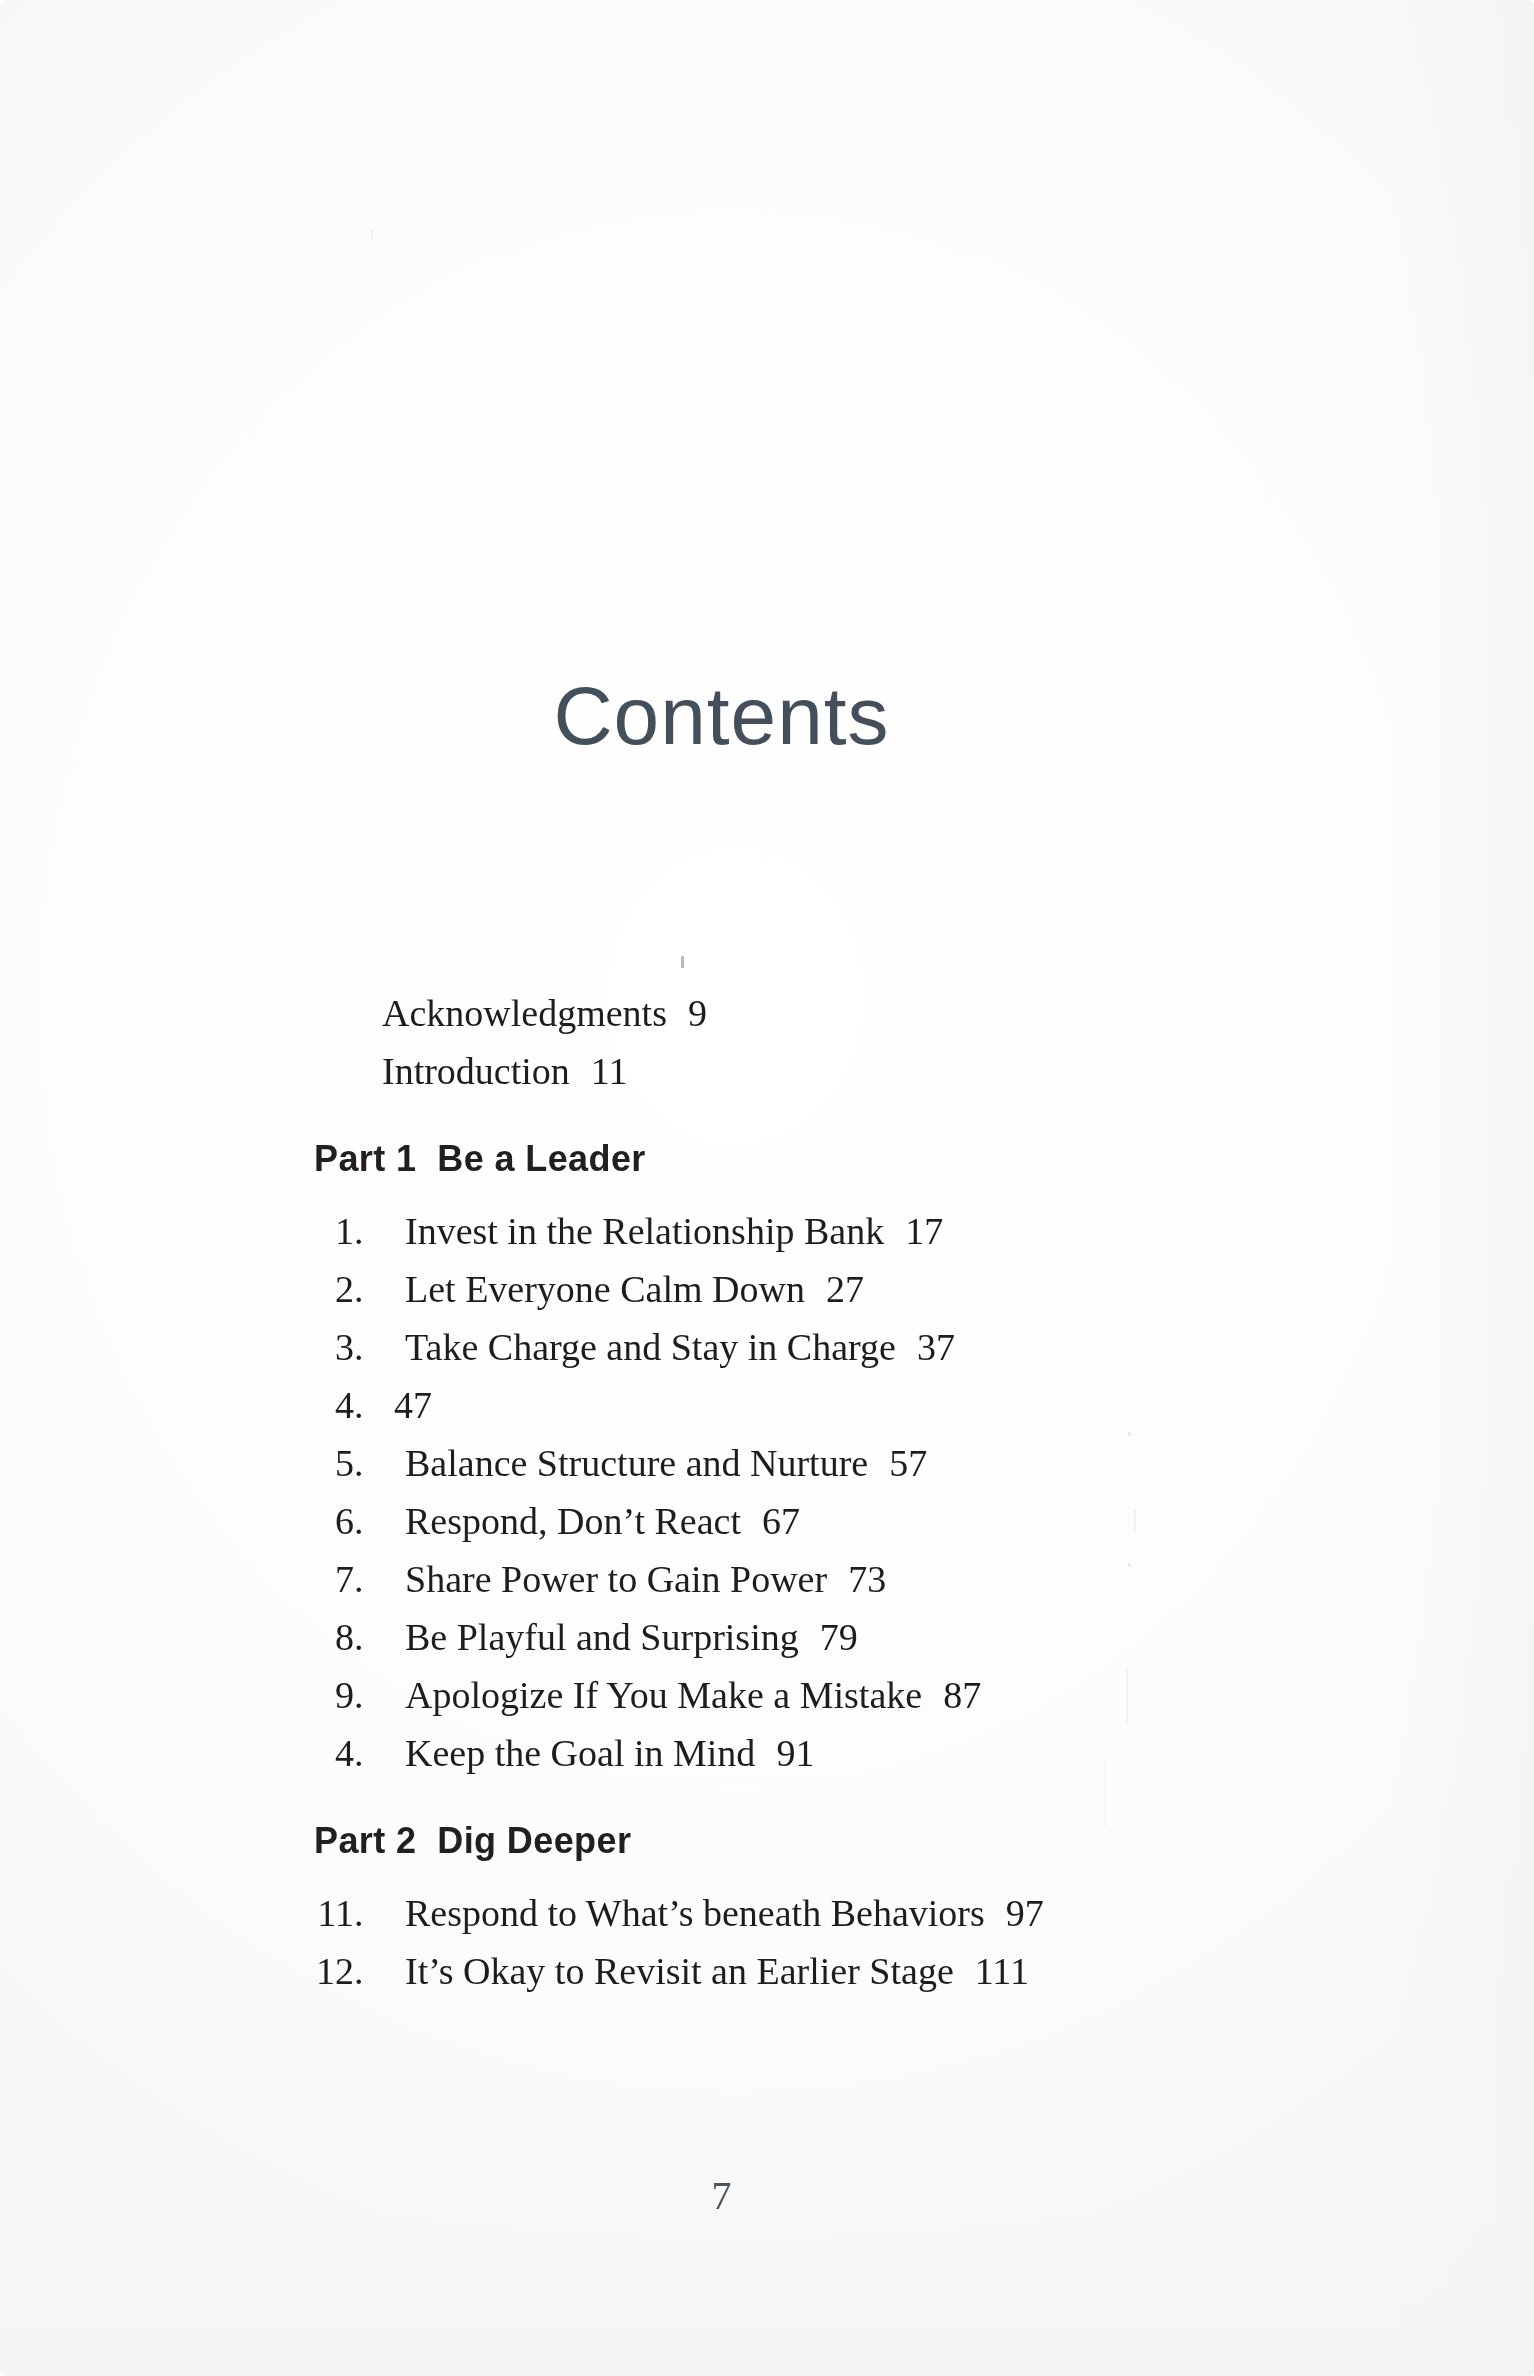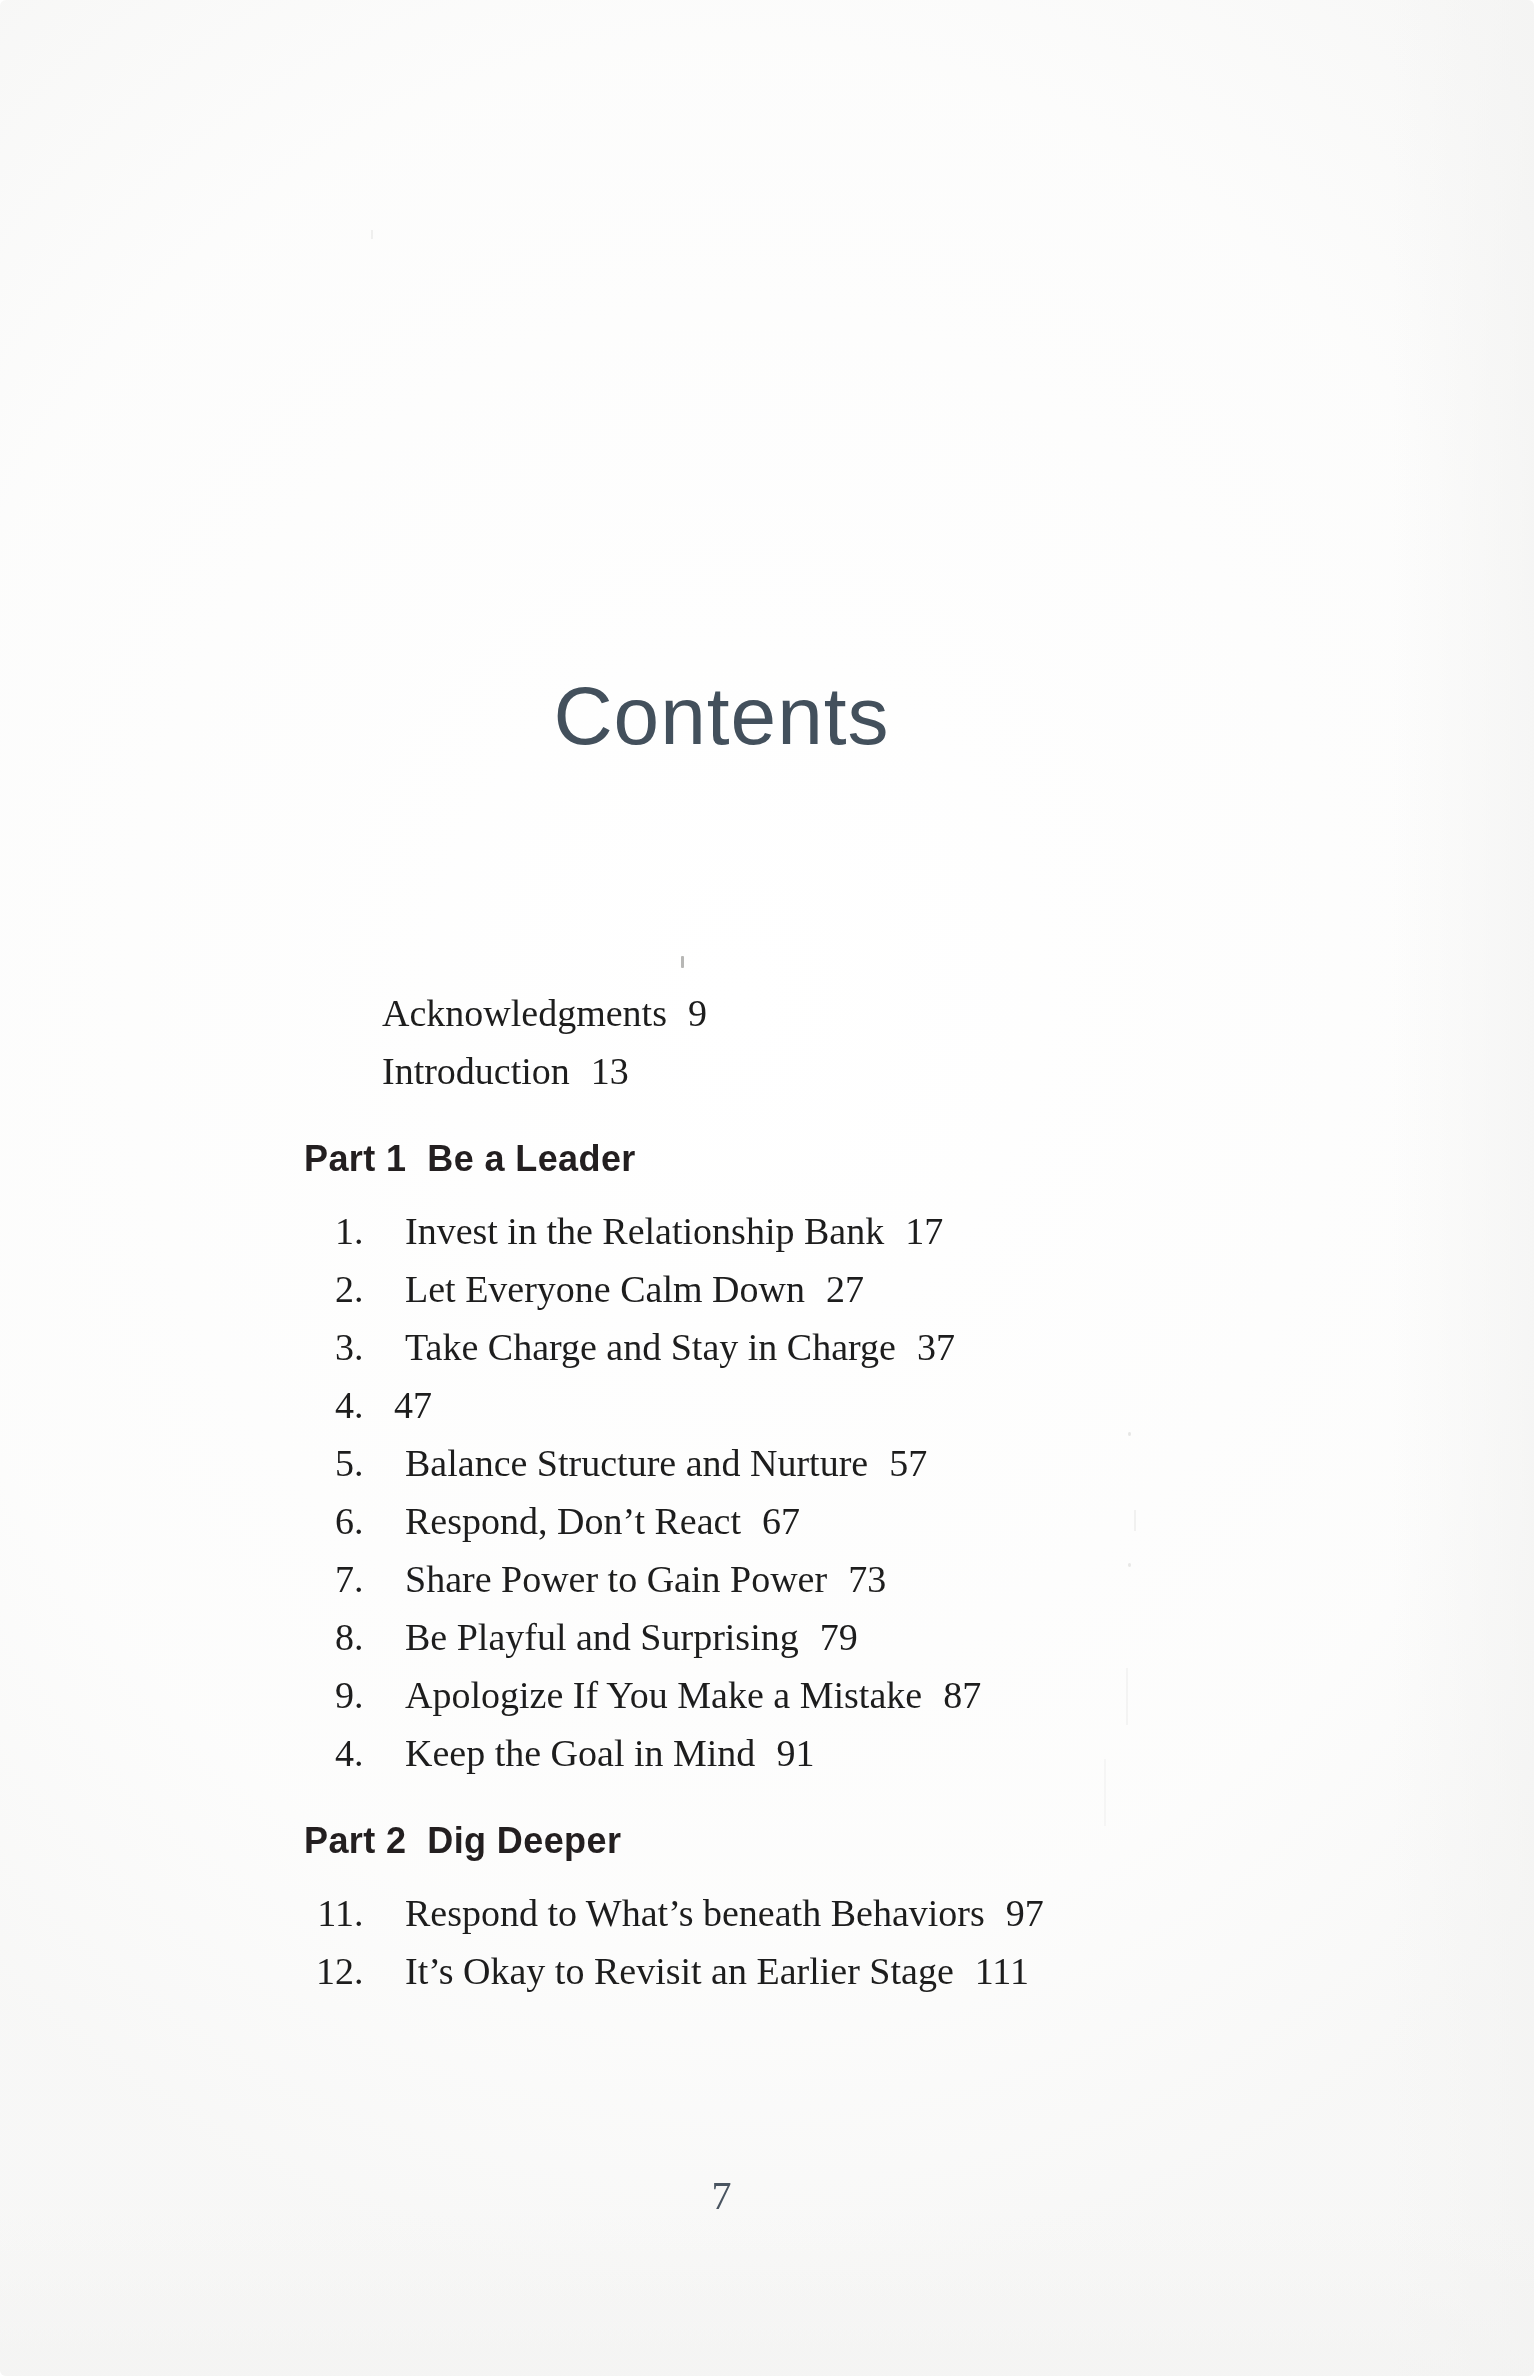--- a/index.html
+++ b/index.html
@@ -100,20 +100,21 @@
 
   .part-heading {
     font-family: "Liberation Sans", sans-serif;
     font-size: 36px;
     font-weight: 700;
     color: #231f20;
     letter-spacing: 0.4px;
     margin-top: 48px;
     margin-bottom: 32px;
     white-space: pre;
+    margin-left: 10px;
   }
 
   .chapter-row {
     display: flex;
     align-items: baseline;
     font-family: "Liberation Serif", serif;
     font-size: 38px;
     color: #1d1d1d;
     line-height: 1.0;
     margin-bottom: 20px;
@@ -165,21 +166,21 @@
   <div class="speck speck-e"></div>
   <div class="speck speck-f"></div>
   <div class="speck speck-g"></div>
 
   <div class="contents-title">Contents</div>
 
   <div class="toc">
 
     <div class="front-matter">
         <div class="front-entry"><span>Acknowledgments</span><span style="padding-left: 21px;">9</span></div>
-        <div class="front-entry"><span>Introduction</span><span style="padding-left: 21px;">13</span></div>
+        <div class="front-entry"><span>Introduction</span><span style="padding-left: 21px;">11</span></div>
       </div>
 
     <div>
         <div class="part-heading">Part 1  Be a Leader</div>
         <div class="chapter-row">
           <span class="chapter-num">1.</span>
           <span class="chapter-title">Invest in the Relationship Bank</span>
           <span class="chapter-page">17</span>
         </div>
         <div class="chapter-row">

